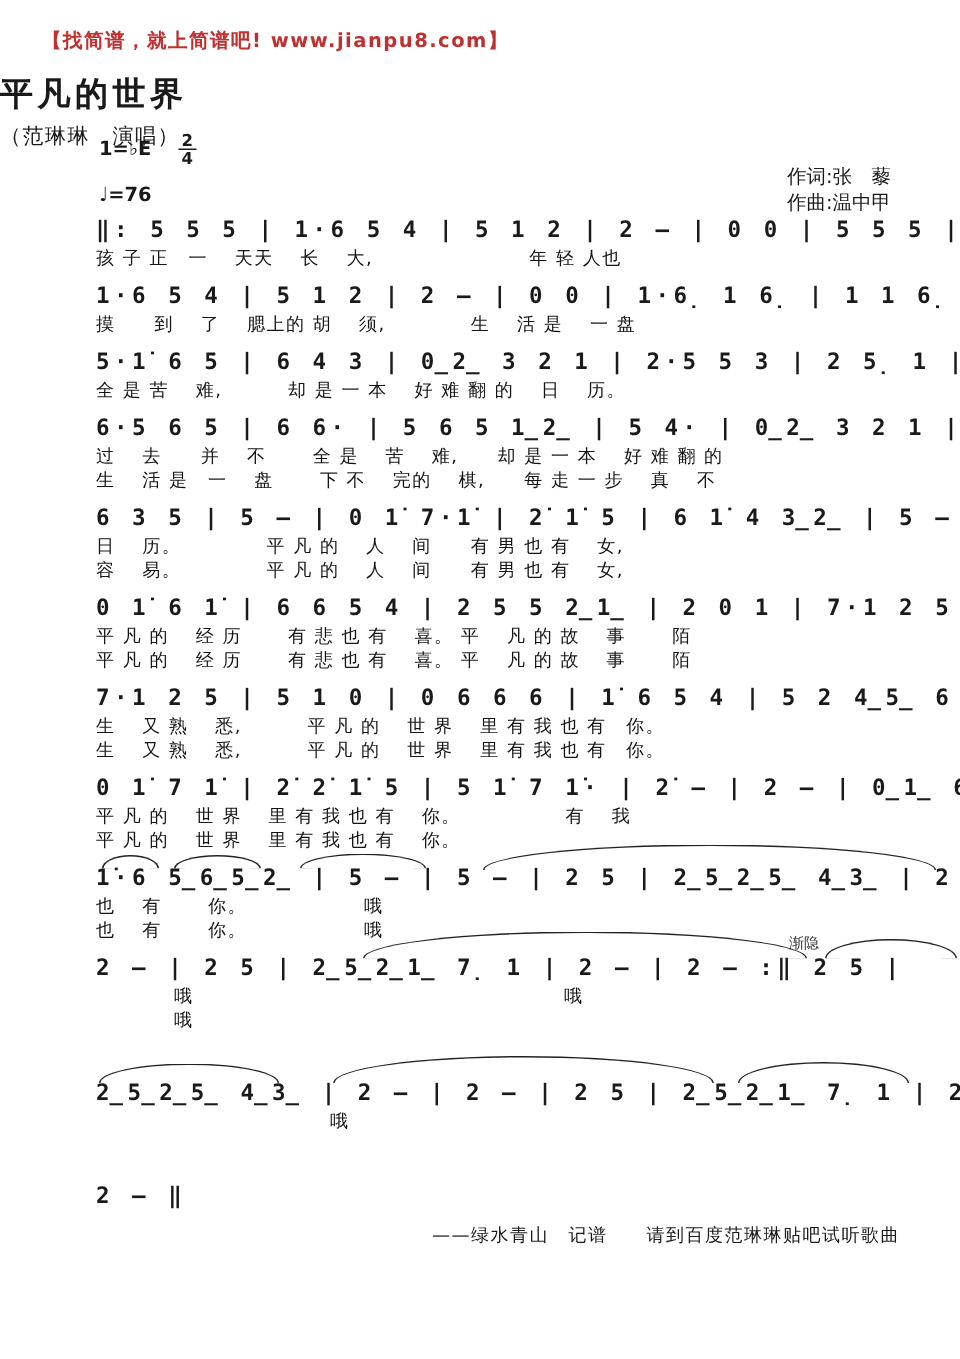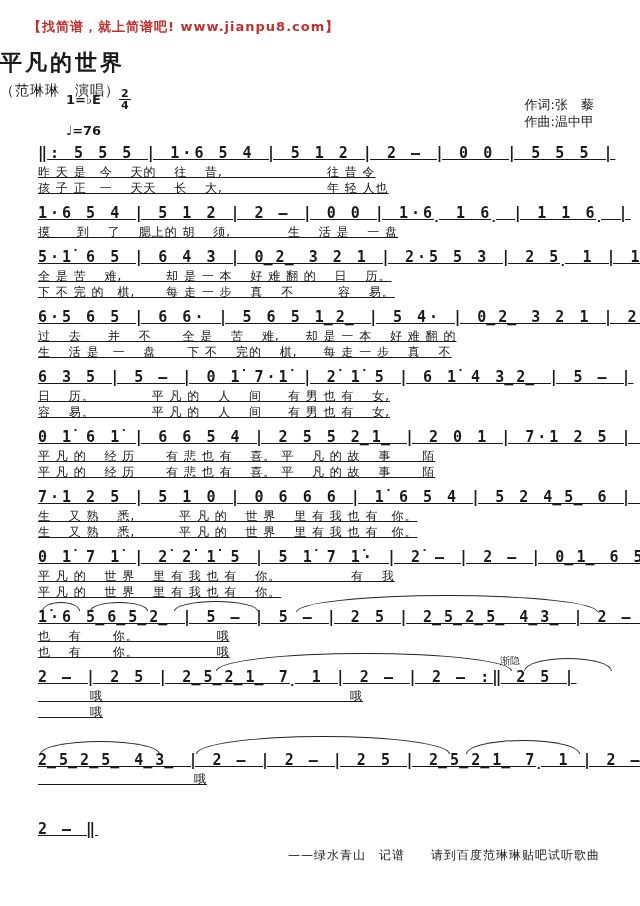--- a/index.html
+++ b/index.html
@@ -19,22 +19,22 @@
   .subtitle{
     position:absolute;top:82px;left:0;width:100%;text-align:left;
     font-size:14px;letter-spacing:1px;
   }
   .keyblock{position:absolute;left:66px;top:88px;font-size:13px;font-weight:bold;line-height:16px;}
   .keyrow{display:flex;align-items:center;gap:16px;text-align:right;}
   .frac{display:inline-flex;flex-direction:column;align-items:center;font-size:11px;line-height:11px;margin-left:2px;}
   .frac i{font-style:normal;}
   .frac i:first-child{border-bottom:1px solid #1a1a1a;padding:0 2px;}
   .tempo{margin-top:12px;}
-  .credits{position:absolute;right:46px;top:96px;font-size:13px;line-height:17px;}
-  .score{padding:0 18px 0 38px;text-decoration:underline;}
+  .credits{position:absolute;right:46px;top:110px;font-size:13px;line-height:17px;}
+  .score{padding:0 18px 0 64px;}
   .line{position:relative;margin-bottom:5px;}
   .notes{
     font-family:"DejaVu Sans Mono",monospace;font-weight:bold;font-size:15px;
     letter-spacing:3px;white-space:pre;height:23px;line-height:22px;
   }
   .lyr{
     font-size:12px;letter-spacing:1px;white-space:pre;height:16px;line-height:15px;color:#151515;
   }
   .arc{
     position:absolute;border:1px solid #222;border-bottom:none;
@@ -70,33 +70,31 @@
   <div class="credits">
     <div>作词:张　藜</div>
     <div>作曲:温中甲</div>
   </div>
 </div>
 
 <div class="score">
 
   <div class="line">
     <div class="notes">‖: 5 5 5 | 1·6 5 4 | 5 1 2 | 2 — | 0 0 | 5 5 5 |</div>
-    <div class="lyr">昨 天 是　今　 天的　 往　 昔,　　　　　　　　往 昔 令</div>
     <div class="lyr">孩 子 正　一　 天天　 长　 大,　　　　　　　　年 轻 人也</div>
   </div>
 
   <div class="line">
     <div class="notes">1·6 5 4 | 5 1 2 | 2 — | 0 0 | 1·6̣ 1 6̣ | 1 1 6̣ |</div>
     <div class="lyr">摸　　到　 了　 腮上的 胡　 须,　　　　 生　 活 是　 一 盘</div>
   </div>
 
   <div class="line">
     <div class="notes">5·1̇ 6 5 | 6 4 3 | 0̲2̲ 3 2 1 | 2·5 5 3 | 2 5̣ 1 | 1 — |</div>
     <div class="lyr">全 是 苦　 难,　　　 却 是 一 本　 好 难 翻 的　 日　 历。</div>
-    <div class="lyr">下 不 完 的　棋,　　 每 走 一 步　 真　 不　　　 容　 易。</div>
   </div>
 
   <div class="line">
     <div class="notes">6·5 6 5 | 6 6· | 5 6 5 1̲2̲ | 5 4· | 0̲2̲ 3 2 1 | 2·2̇ 7 6 |</div>
     <div class="lyr">过　 去　　并　 不　　 全 是　 苦　 难,　　却 是 一 本　 好 难 翻 的</div>
     <div class="lyr">生　 活 是　一　 盘　　 下 不　 完的　 棋,　　每 走 一 步　 真　 不</div>
   </div>
 
   <div class="line">
     <div class="notes">6 3 5 | 5 — | 0 1̇ 7·1̇ | 2̇ 1̇ 5 | 6 1̇ 4 3̲2̲ | 5 — |</div>

